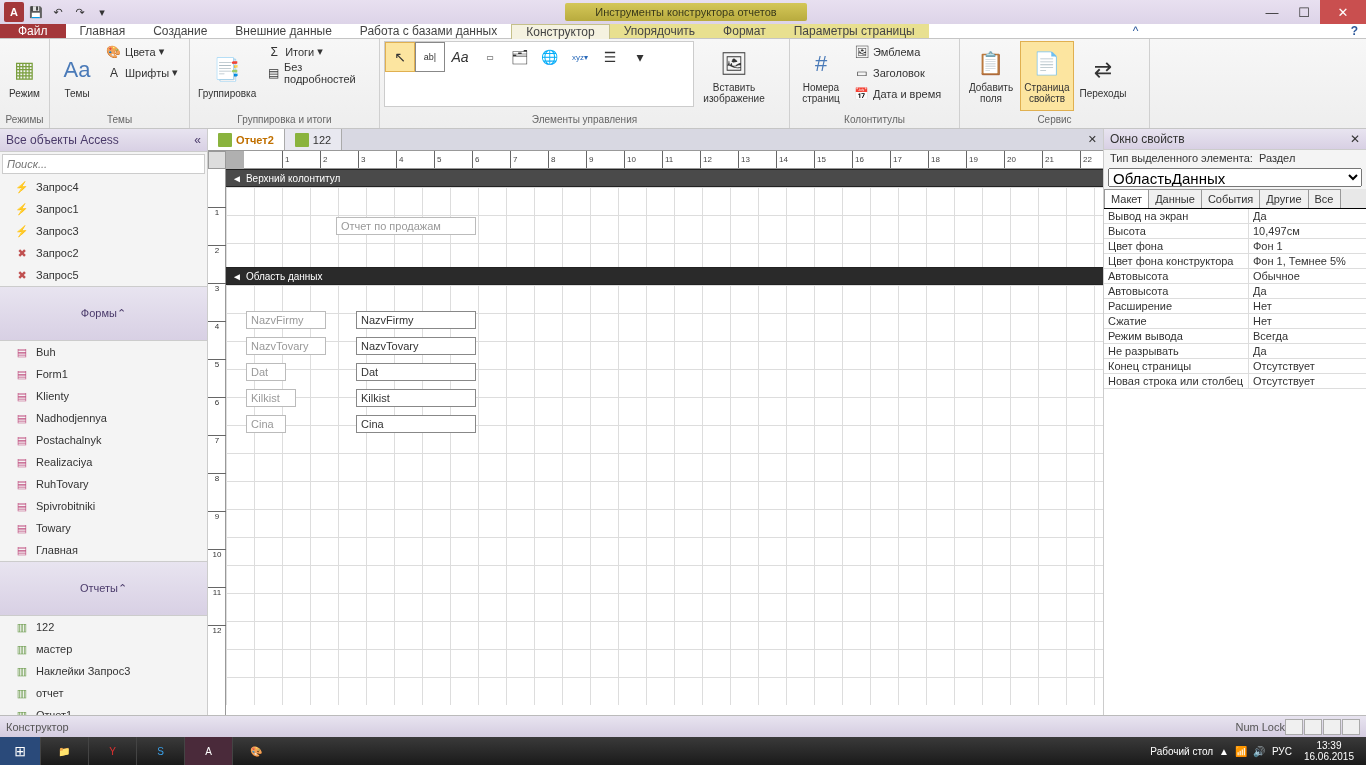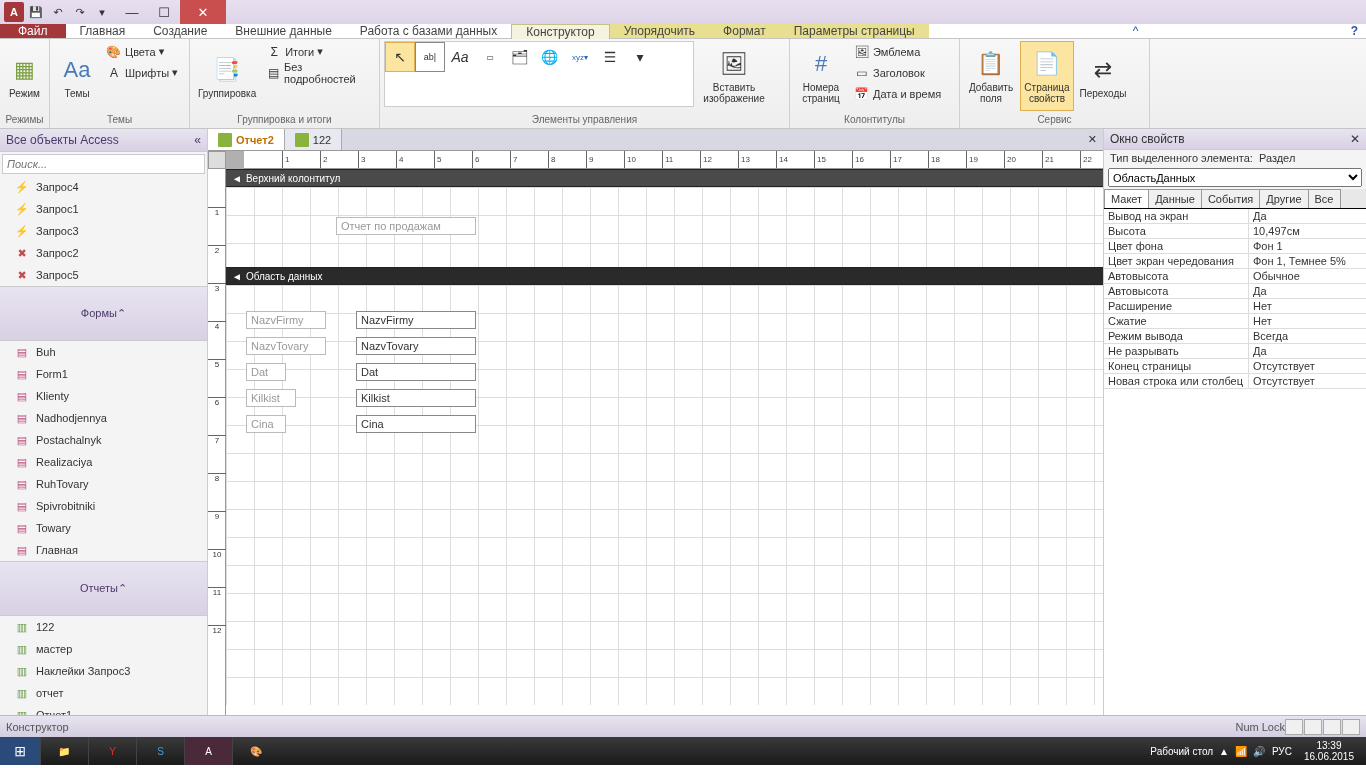--- a/index.html
+++ b/index.html
@@ -53,21 +53,21 @@
 .canvas{flex:1;background:#fff;position:relative;overflow:auto}
 .section-bar{height:18px;background:#4a4a4a;color:#fff;font-size:10px;display:flex;align-items:center;padding-left:6px;gap:4px;border-top:1px solid #222;border-bottom:1px solid #222}
 .section-bar.sel{background:#2a2a2a}
 .section-body{position:relative;background:#fff;background-image:linear-gradient(#ddd 1px,transparent 1px),linear-gradient(90deg,#ddd 1px,transparent 1px);background-size:28px 28px}
 .ctrl{position:absolute;border:1px solid #888;background:#fff;font-size:11px;padding:2px 4px;height:18px;line-height:13px;overflow:hidden}
 .ctrl.lbl{color:#999;border-color:#bbb}
 .prop-pane{width:263px;background:#f4f4f4;border-left:1px solid #ccc;display:flex;flex-direction:column}
 .prop-hdr{background:linear-gradient(#e8e4f0,#d8d0e4);padding:3px 6px;font-size:12px;display:flex;justify-content:space-between;border-bottom:1px solid #ccc}
 .prop-type{padding:2px 6px;font-size:11px}
 .prop-sel{padding:2px 4px}
-.prop-sel select{width:100%;font-size:11px;height:19px}
+.prop-sel select{width:100%;font-size:15px;height:19px}
 .prop-tabs{display:flex;border-bottom:1px solid #000000;background:#e8e8e8}
 .ptab{padding:3px 6px;font-size:11px;border:1px solid #999;border-bottom:none;margin-right:-1px;background:#f0f0f0}
 .ptab.active{background:#fff}
 .prop-grid{flex:1;overflow:auto;background:#fff}
 .prow{display:flex;border-bottom:1px solid #ddd;font-size:11px}
 .prow .pn{width:145px;padding:1px 4px;border-right:1px solid #ddd}
 .prow .pv{flex:1;padding:1px 4px}
 .statusbar{height:22px;background:linear-gradient(#e8e4f0,#d4cce0);border-top:1px solid #bbb;display:flex;align-items:center;font-size:11px;padding:0 6px;color:#555}
 .statusbar .right{margin-left:auto;display:flex;align-items:center;}
 .view-btns{display:flex;gap:1px}
@@ -82,20 +82,23 @@
 </head>
 <body>
 
 <div class="titlebar">
   <div class="qat">
     <div class="ico" style="background:#a4373a;color:#fff;font-weight:bold;border-radius:2px">A</div>
     <div class="ico">💾</div>
     <div class="ico">↶</div>
     <div class="ico">↷</div>
     <div class="ico">▾</div>
+  </div>
+  <div class="contextual-zone">
+    <div class="contextual-tab-label">Инструменты конструктора отчетов</div>
   </div>
   <div class="win-btns">
     <div>—</div>
     <div>☐</div>
     <div class="close">✕</div>
   </div>
 </div>
 
 <div class="ribbon-tabs">
   <div class="file-tab">Файл</div>
@@ -430,21 +433,21 @@
         </div>
         <div class="prow">
           <div class="pn">Высота</div>
           <div class="pv">10,497см</div>
         </div>
         <div class="prow">
           <div class="pn">Цвет фона</div>
           <div class="pv">Фон 1</div>
         </div>
         <div class="prow">
-          <div class="pn">Цвет экран чередования</div>
+          <div class="pn">Цвет фона конструктора</div>
           <div class="pv">Фон 1, Темнее 5%</div>
         </div>
         <div class="prow">
           <div class="pn">Автовысота</div>
           <div class="pv">Обычное</div>
         </div>
         <div class="prow">
           <div class="pn">Автовысота</div>
           <div class="pv">Да</div>
         </div>

